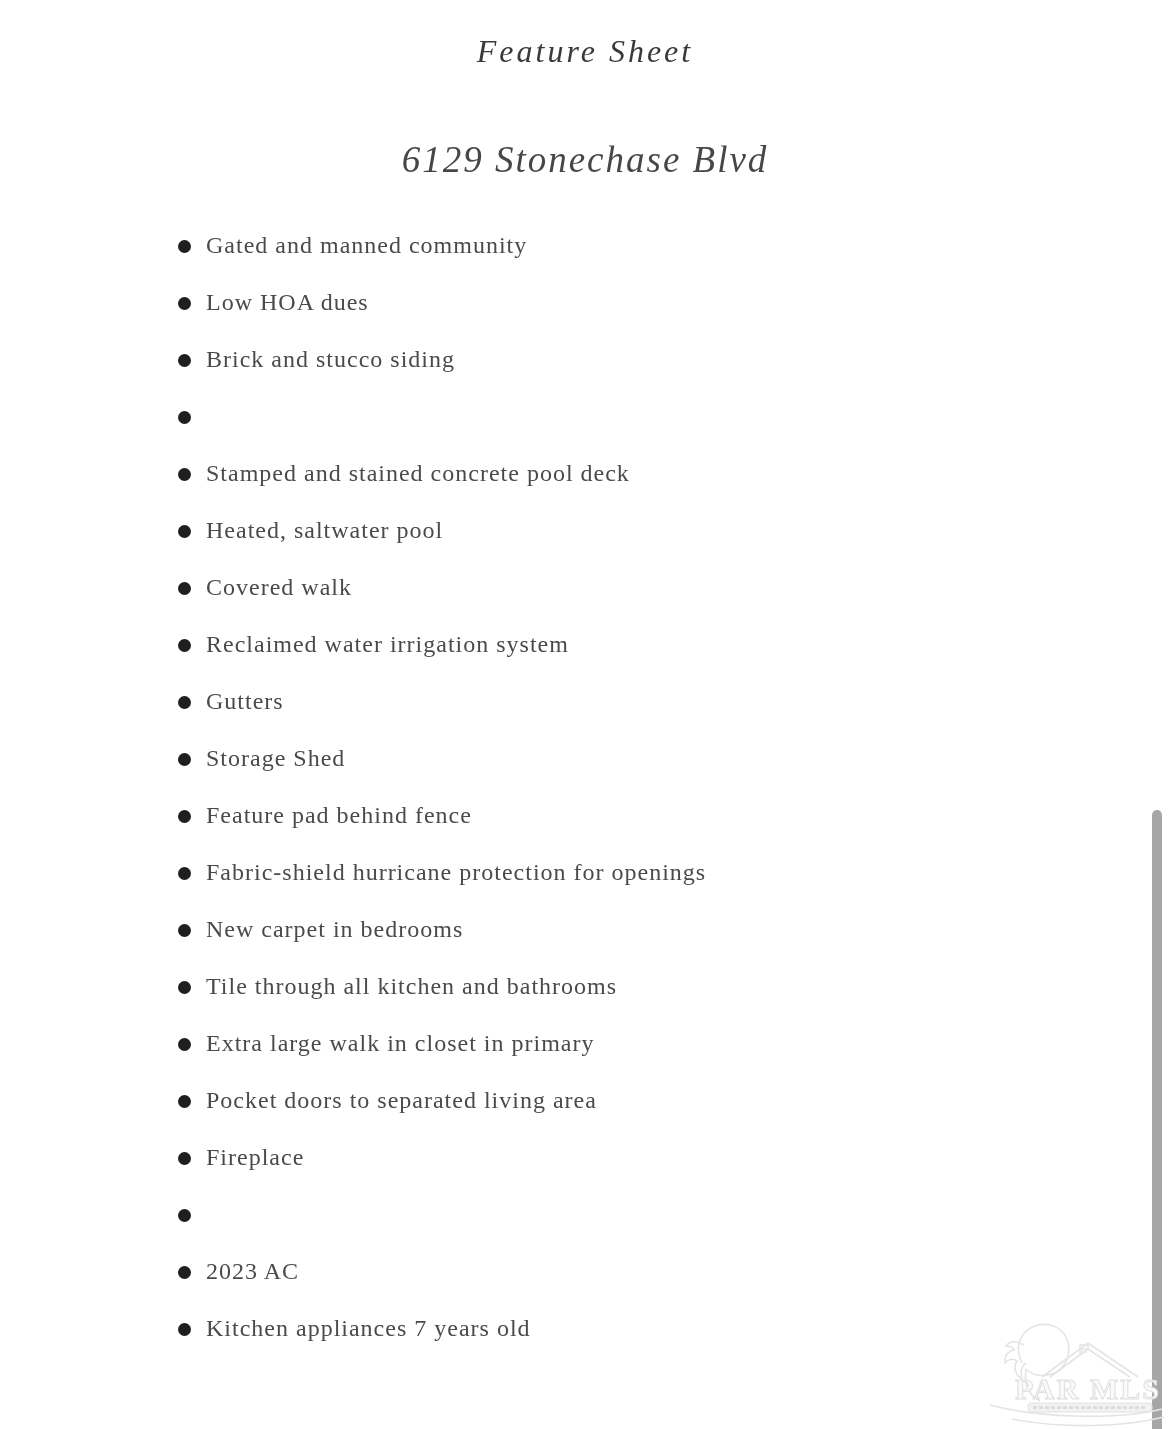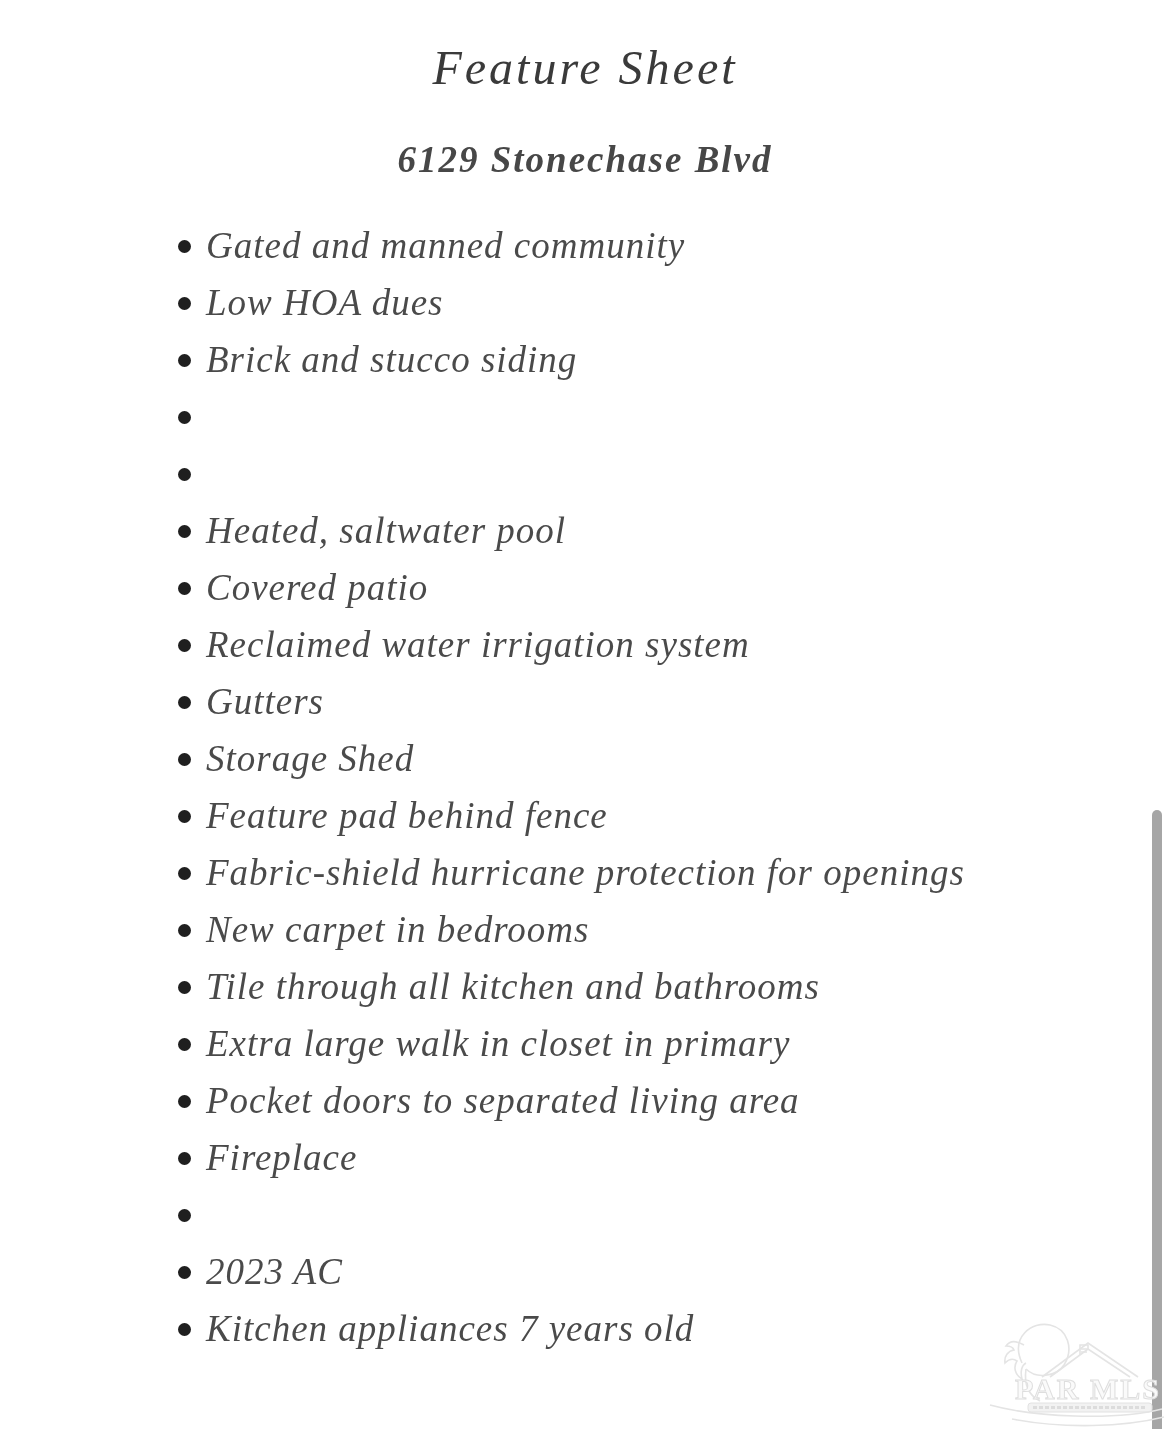--- a/index.html
+++ b/index.html
@@ -10,38 +10,38 @@
     overflow: hidden;
     position: relative;
   }
   .page {
     position: relative;
     width: 1170px;
     height: 1429px;
   }
   .doc-title {
     position: absolute;
-    top: 40px;
+    top: 33px;
     left: 0;
     width: 100%;
     text-align: center;
     font-style: italic;
     font-weight: normal;
-    font-size: 48px;
+    font-size: 32px;
     letter-spacing: 3px;
     color: #3a3a3a;
   }
   .doc-subtitle {
     position: absolute;
     top: 138px;
     left: 0;
     width: 100%;
     text-align: center;
     font-style: italic;
-    font-weight: bold;
+    font-weight: normal;
     font-size: 37px;
     letter-spacing: 2px;
     color: #474747;
   }
   .features-list {
     position: absolute;
     top: 217px;
     left: 0;
     width: 1170px;
     list-style: none;
@@ -55,22 +55,21 @@
   .bullet {
     flex: 0 0 auto;
     width: 13px;
     height: 13px;
     border-radius: 50%;
     background: #1f1f1f;
     margin-right: 15px;
     margin-top: 2px;
   }
   .feature-text {
-    font-style: italic;
-    font-size: 37px;
+    font-size: 24px;
     letter-spacing: 1px;
     color: #4a4a4a;
     white-space: nowrap;
   }
   .scrollbar-thumb {
     position: absolute;
     left: 1152px;
     top: 810px;
     width: 10px;
     height: 619px;
@@ -106,28 +105,29 @@
       </li>
     <li class="feature">
         <span class="bullet"></span>
         <span class="feature-text">Brick and stucco siding</span>
       </li>
     <li class="feature">
         <span class="bullet"></span>
       </li>
     <li class="feature">
         <span class="bullet"></span>
+        <span class="feature-text">Stamped and stained concrete pool deck</span>
       </li>
     <li class="feature">
         <span class="bullet"></span>
         <span class="feature-text">Heated, saltwater pool</span>
       </li>
     <li class="feature">
         <span class="bullet"></span>
-        <span class="feature-text">Covered patio</span>
+        <span class="feature-text">Covered walk</span>
       </li>
     <li class="feature">
         <span class="bullet"></span>
         <span class="feature-text">Reclaimed water irrigation system</span>
       </li>
     <li class="feature">
         <span class="bullet"></span>
         <span class="feature-text">Gutters</span>
       </li>
     <li class="feature">

